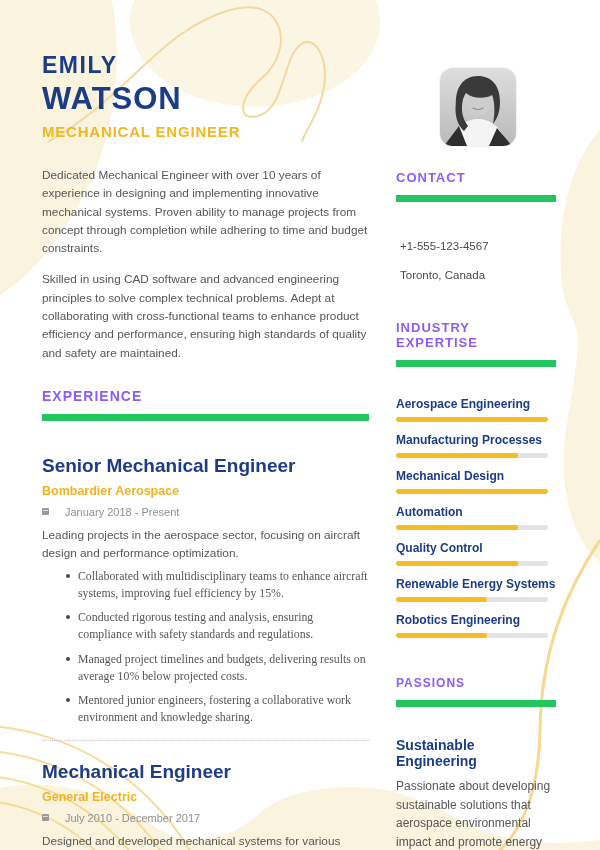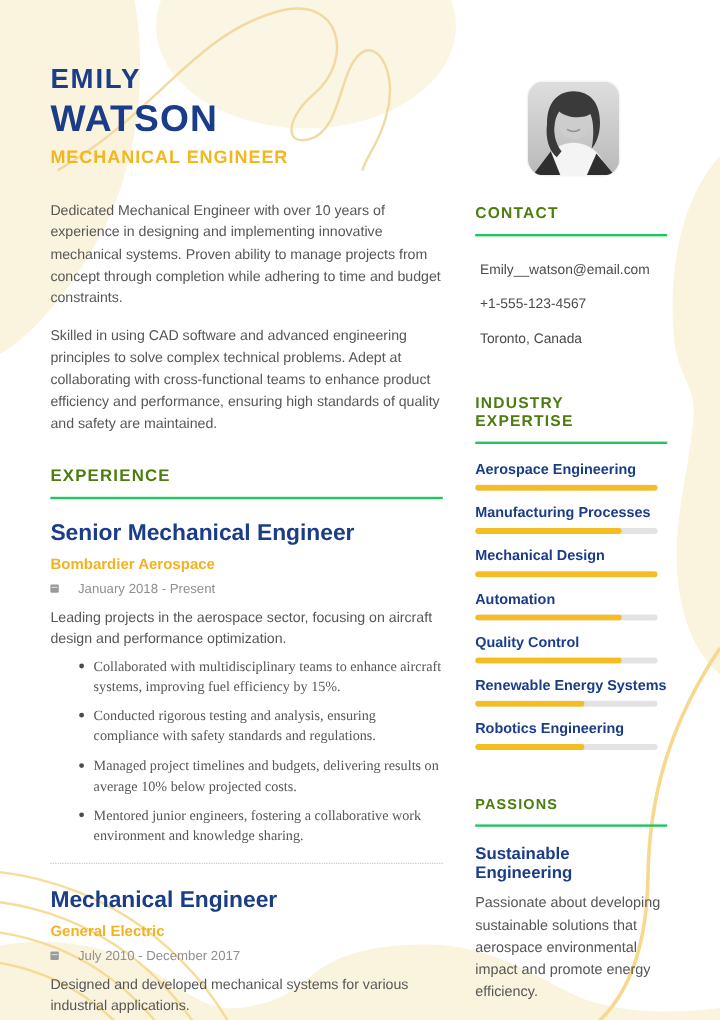--- a/index.html
+++ b/index.html
@@ -15,22 +15,22 @@
   
   .name-block { position:absolute; left:42px; top:52px; width:330px; }
   .first-name { font-size:23px; font-weight:600; color:#1b3c87; letter-spacing:1.5px; }
   .last-name  { font-size:31px; font-weight:800; color:#1b3c87; letter-spacing:1px; margin-top:2px; }
   .job-title  { font-size:15px; font-weight:600; color:#f0b71f; letter-spacing:.8px; margin-top:6px; }
 
   .photo { position:absolute; left:440px; top:68px; width:76px; height:78px;
            border-radius:13px; overflow:hidden; box-shadow:0 0 0 1px rgba(0,0,0,.05); }
 
   
-  .section-heading { font-size:14px; font-weight:800; color:#4d7c0f; letter-spacing:1px;
-                     border-bottom:2px solid #22c55e; padding-bottom:10px; margin-bottom:14px; }
+  .section-heading { font-size:14px; font-weight:800; color:#8b5cf6; letter-spacing:1px;
+                     border-bottom:7px solid #22c55e; padding-bottom:10px; margin-bottom:30px; }
   .dotted-sep { border-top:1px dotted #c9c9c9; }
 
   
   .left-col { position:absolute; left:42px; top:166px; width:327px; }
   .summary p { font-size:11.8px; line-height:1.55; color:#565656; margin-bottom:13px; }
   .experience { margin-top:26px; }
   .job { padding-top:4px; }
   .job + .job-sep { margin:14px 0 16px; }
   .job-title-line { font-size:19px; font-weight:700; color:#1b3c87; margin-bottom:7px; }
   .job-company { font-size:12.5px; font-weight:700; color:#f2b320; margin-bottom:8px; }
@@ -148,21 +148,20 @@
           <li>Utilized CAD software to create detailed engineering drawings and specifications.</li>
 
         </ul>
       </div>
     </div>
   </div>
 
   <div class="right-col">
     <div>
       <div class="section-heading" style="font-size:13px;">CONTACT</div>
-      <div class="contact-item">Emily__watson@email.com</div>
       <div class="contact-item">+1-555-123-4567</div>
       <div class="contact-item">Toronto, Canada</div>
     </div>
 
     <div class="expertise">
       <div class="section-heading" style="font-size:13px;">INDUSTRY EXPERTISE</div>
 
       <div class="skill">
         <div class="skill-label">Aerospace Engineering</div>
         <div class="skill-track">

